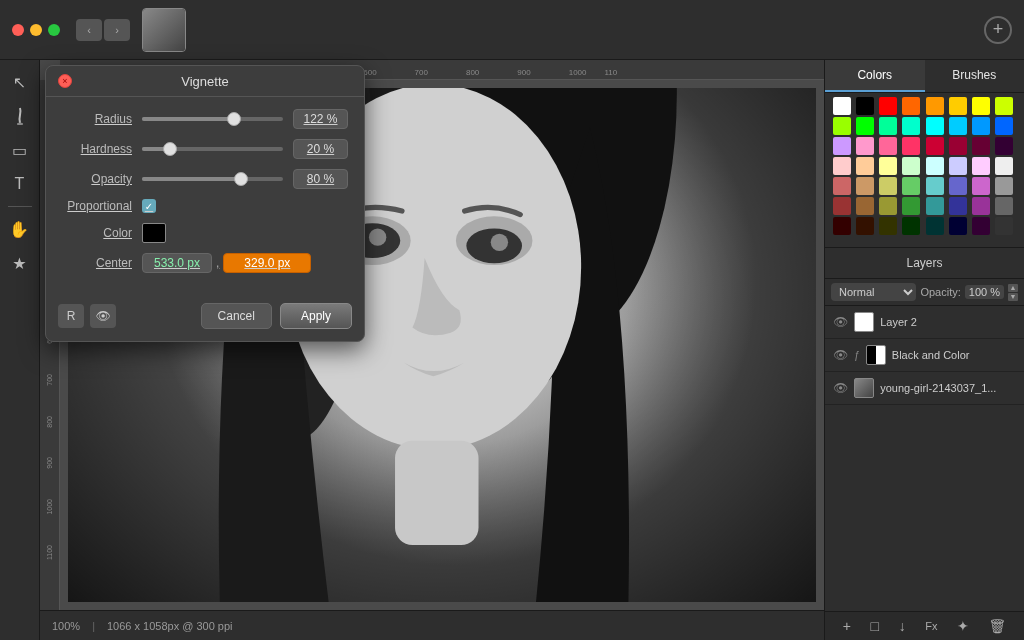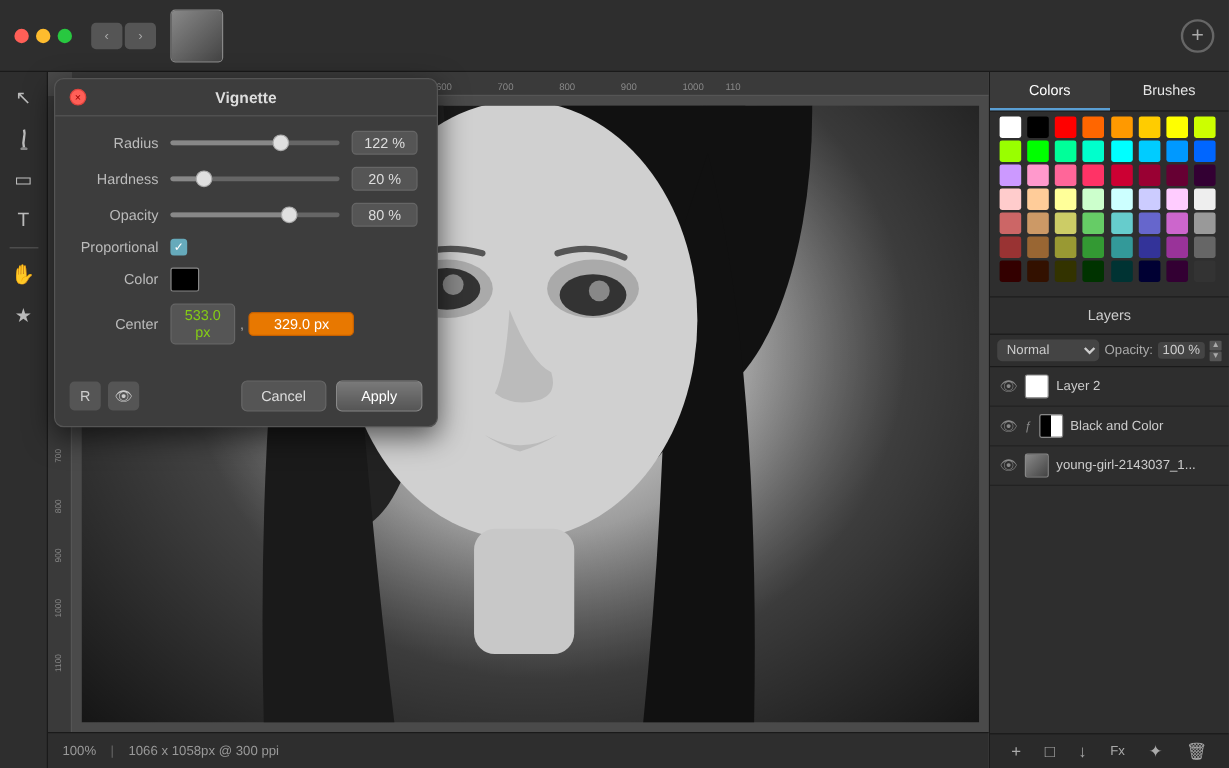--- a/index.html
+++ b/index.html
@@ -392,24 +392,25 @@
       font-size: 9px;
       color: #900;
       cursor: pointer;
     }
     .dialog-title {
       position: absolute;
       left: 50%;
       transform: translateX(-50%);
       font-size: 13px;
       color: #ddd;
-      font-weight: 700;
+      font-weight: 400;
     }
     .dialog-body {
       padding: 12px 16px;
+      text-decoration: underline;
     }
     .dialog-row {
       display: flex;
       align-items: center;
       margin-bottom: 10px;
     }
     .dialog-label {
       width: 80px;
       font-size: 12px;
       color: #bbb;
@@ -466,26 +467,26 @@
       font-size: 10px;
     }
     .color-swatch-small {
       width: 24px;
       height: 20px;
       background: #000;
       border: 1px solid #888;
       border-radius: 2px;
     }
     .center-x-value {
-      width: 54px;
+      width: 70px;
       background: #555;
       border: 1px solid #666;
       border-radius: 4px;
       text-align: center;
-      color: #84cc16;
+      color: #86efac;
       font-size: 12px;
       padding: 2px 4px;
     }
     .center-dot {
       color: #aaa;
       margin: 0 4px;
     }
     .center-y-value {
       width: 88px;
       background: #e87800;

